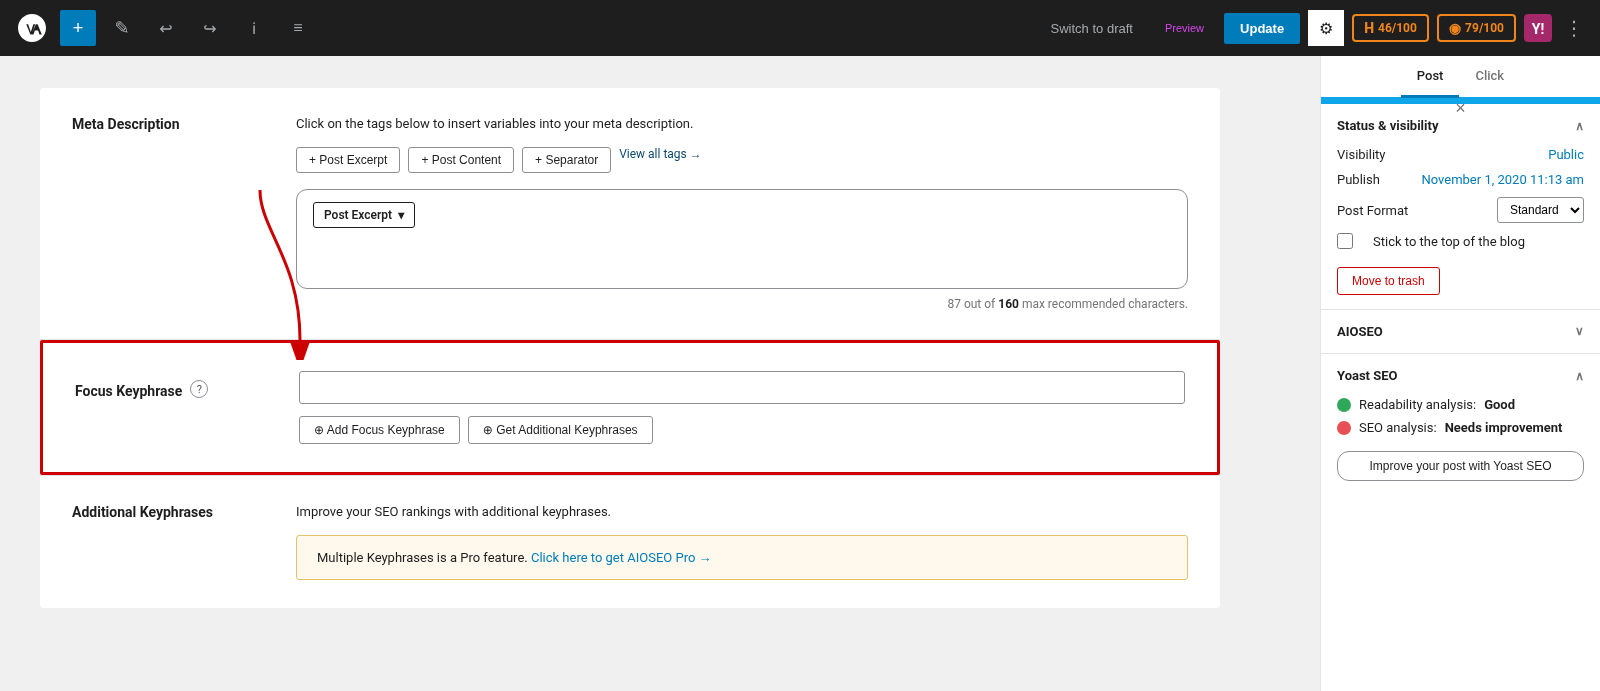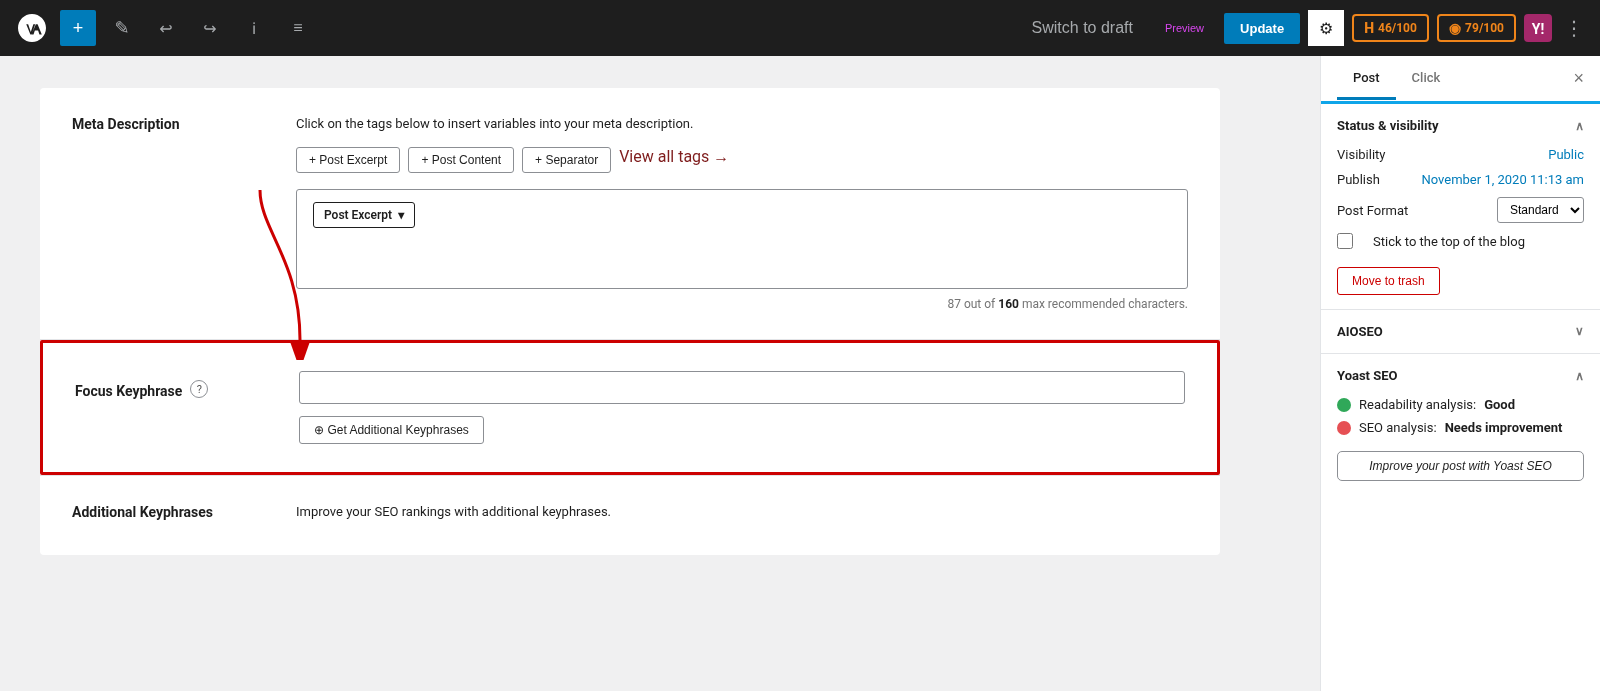--- a/index.html
+++ b/index.html
@@ -21,21 +21,21 @@
     }
     .toolbar-icon-btn {
       background: transparent; border: none; color: #a7aaad;
       width: 36px; height: 36px; display: flex; align-items: center; justify-content: center;
       cursor: pointer; font-size: 16px; border-radius: 2px;
     }
     .toolbar-spacer { flex: 1; }
     .toolbar-right { display: flex; align-items: center; gap: 8px; }
     .switch-draft-btn {
       background: transparent; border: none; color: #a7aaad; cursor: pointer;
-      font-size: 16px; padding: 6px 12px; border-radius: 2px;
+      font-size: 13px; padding: 6px 12px; border-radius: 2px;
     }
     .preview-btn {
       background: transparent; border: none; color: #d946ef; cursor: pointer;
       font-size: 11px; padding: 6px 12px; border-radius: 2px;
     }
     .update-btn {
       background: #007cba; color: white; border: none; border-radius: 2px;
       padding: 8px 16px; font-size: 13px; font-weight: 600; cursor: pointer; text-align: right;
     }
     .score-badge {
@@ -64,24 +64,24 @@
     .section-grid { display: grid; grid-template-columns: 220px 1fr; gap: 4px; align-items: start; }
     .section-label { font-weight: 700; font-size: 14px; color: #1e1e1e; padding-top: 4px; }
     .section-content {}
 
     .meta-description-text { font-size: 13px; color: #1e1e1e; margin-bottom: 16px; }
     .tag-buttons { display: flex; gap: 8px; flex-wrap: wrap; margin-bottom: 16px; }
     .tag-btn {
       border: 1px solid #8c8f94; background: white; border-radius: 3px;
       padding: 5px 12px; font-size: 12px; color: #1e1e1e; cursor: pointer;
     }
-    .view-all-link { color: #7f1d1d; font-size: 16px; text-decoration: none; cursor: pointer; }
+    .view-all-link { color: #0c4a6e; font-size: 12px; text-decoration: none; cursor: pointer; }
 
     .meta-editor {
-      border: 1px solid #8c8f94; border-radius: 3px; min-height: 100px; background: white;
+      border: 1px solid #8c8f94; border-radius: 11px; min-height: 100px; background: white;
       padding: 12px 16px; position: relative;
     }
     .post-excerpt-selector {
       display: inline-flex; align-items: center; gap: 6px;
       border: 1px solid #1e1e1e; border-radius: 3px; padding: 5px 10px;
       font-size: 12px; font-weight: 600; cursor: pointer; background: white;
       margin-bottom: 8px;
     }
     .char-count { font-size: 12px; color: #757575; text-align: right; margin-top: 8px; }
     .char-count strong { color: #1e1e1e; }
@@ -119,21 +119,21 @@
     }
     .pro-banner a { color: #007cba; text-decoration: none; }
 
     
     .sidebar {
       width: 280px; background: white; border-left: 1px solid #e2e4e7;
       overflow-y: auto; flex-shrink: 0;
     }
     .sidebar-header {
       display: flex; align-items: center; justify-content: space-between;
-      padding: 0 16px; border-bottom: 3px solid #0ea5e9; height: 48px;
+      padding: 0 16px; border-bottom: 7px solid #0ea5e9; height: 48px; flex-direction: column;
     }
     .sidebar-tabs { display: flex; gap: 0; }
     .sidebar-tab {
       padding: 12px 16px; font-size: 13px; font-weight: 500; cursor: pointer;
       border-bottom: 3px solid transparent; color: #757575;
     }
     .sidebar-tab.active { color: #1e1e1e; border-bottom-color: #007cba; }
     .close-btn { background: none; border: none; font-size: 18px; cursor: pointer; color: #757575; }
 
     .sidebar-section { border-bottom: 1px solid #e2e4e7; padding: 14px 16px; }
@@ -165,22 +165,22 @@
     .yoast-header {
       display: flex; align-items: center; justify-content: space-between;
       padding: 14px 16px; font-weight: 700; font-size: 13px; cursor: pointer;
     }
     .yoast-body { padding: 0 16px 14px; }
     .yoast-analysis-row { display: flex; align-items: center; gap: 8px; margin-bottom: 8px; font-size: 13px; }
     .dot { width: 14px; height: 14px; border-radius: 50%; flex-shrink: 0; }
     .dot-green { background: #30a859; }
     .dot-orange { background: #e65054; }
     .improve-btn {
-      border: 1px solid #8c8f94; background: white; border-radius: 5px;
-      padding: 7px 12px; font-size: 12px; color: #1e1e1e; cursor: pointer; width: 100%; margin-top: 8px; text-align: center; font-style: italic;
+      border: 1px solid #8c8f94; background: white; border-radius: 12px;
+      padding: 7px 12px; font-size: 12px; color: #1e1e1e; cursor: pointer; width: 100%; margin-top: 8px; text-align: center;
     }
 
     .chevron-down::after { content: '∧'; font-size: 12px; color: #757575; transform: rotate(180deg); display: inline-block; }
     .chevron-up::after { content: '∧'; font-size: 12px; color: #757575; }
   </style>
 </head>
 <body>
 
 <div class="toolbar">
   <div class="wp-logo">
@@ -265,33 +265,37 @@
           <div class="section-grid">
             <div>
               <div class="focus-label-row">
                 <span class="section-label">Focus Keyphrase</span>
                 <div class="help-icon">?</div>
               </div>
             </div>
             <div>
               <input class="focus-input" type="text" placeholder="" style="">
               <div class="focus-buttons">
+                <button class="focus-btn">⊕ Add Focus Keyphrase</button>
                 <button class="focus-btn">⊕ Get Additional Keyphrases</button>
               </div>
             </div>
           </div>
         </div>
 
         <div class="additional-section">
           <div class="section-grid">
             <div>
               <span class="section-label">Additional Keyphrases</span>
             </div>
             <div>
               <p style="font-size:13px; margin-bottom:8px;">Improve your SEO rankings with additional keyphrases.</p>
+              <div class="pro-banner">
+                <span>Multiple Keyphrases is a Pro feature. </span><a href="#">Click here to get AIOSEO Pro →</a>
+              </div>
             </div>
           </div>
         </div>
       </div>
 
     </div>
   </div>
 
   <div class="sidebar">
     <div class="sidebar-header">

